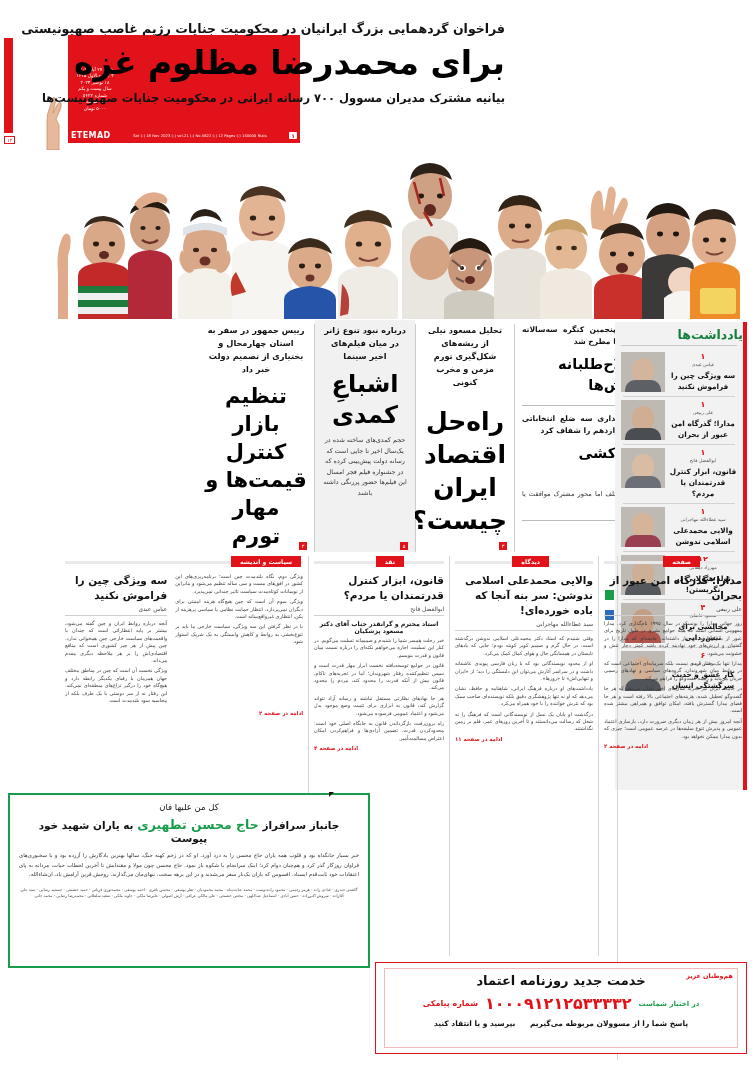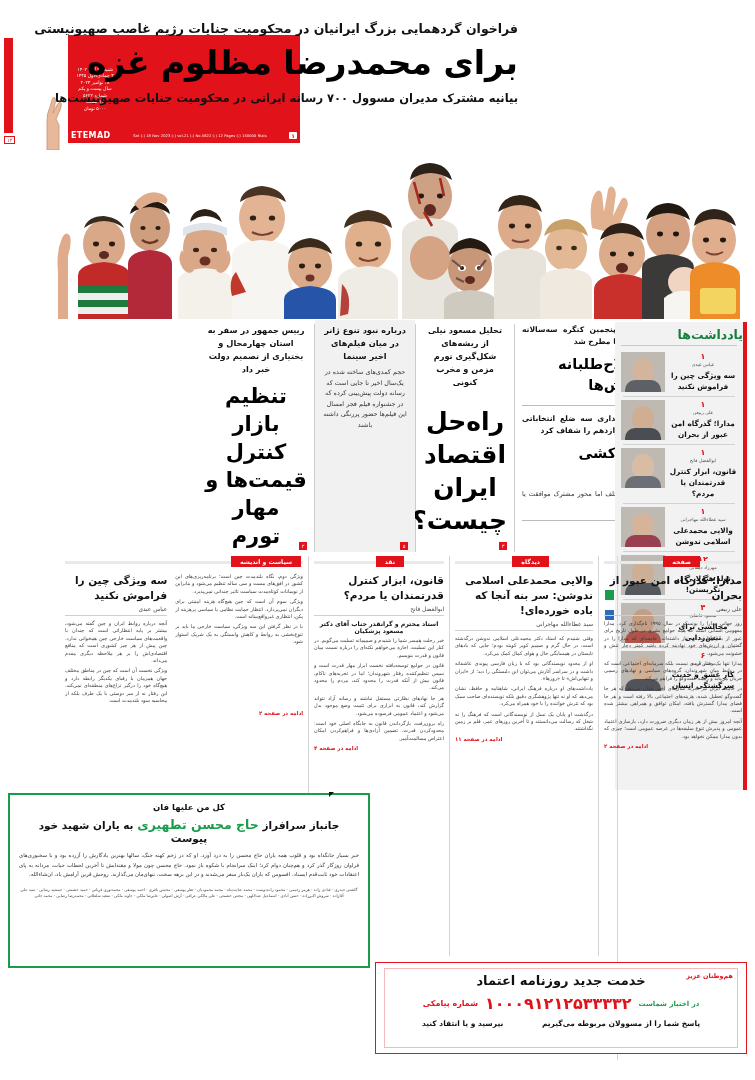--- a/index.html
+++ b/index.html
@@ -38,21 +38,21 @@
     justify-content:space-between; padding:0 3px;
   }
   .logo-latin { color:#fff; font-size:8px; font-weight:bold; letter-spacing:.4px; direction:ltr; }
   .logo-meta { color:#fff; font-size:3.6px; direction:ltr; letter-spacing:.1px; flex:1; text-align:center; }
   .logo-pagenum {
     background:#fff; color:#e2121a; font-size:6px; font-weight:bold;
     padding:0 2px; border-radius:1px;
   }
   .hand { position:absolute; right:690px; top:95px; width:24px; height:55px; }
 
-  .head-texts { position:absolute; right:237px; left:14px; top:20px; text-align:right; }
+  .head-texts { position:absolute; right:250px; left:14px; top:20px; text-align:right; }
   .kicker  { font-size:12.5px; font-weight:bold; color:#111; letter-spacing:-.2px; line-height:18px; }
   .mainhead{ font-size:33px; font-weight:bold; color:#000; line-height:46px; letter-spacing:-1.2px; margin-top:2px; }
   .subhead { font-size:11.5px; font-weight:bold; color:#111; line-height:17px; margin-top:4px; }
   .red-bar-left {
     position:absolute; left:4px; top:38px; width:9px; height:95px; background:#e2121a;
   }
   .tiny-red-num {
     position:absolute; left:4px; top:136px; font-size:5px; color:#e2121a;
     border:1px solid #e2121a; padding:0 2px;
   }
@@ -127,40 +127,40 @@
     position:absolute; top:793px; right:385px; left:8px; height:175px;
     border:2px solid #1a9d4b; background:#fff; padding:7px 9px;
   }
   .memorial .corner {
     position:absolute; right:-3px; top:-3px; width:42px; height:42px; overflow:hidden;
   }
   .memorial .corner i {
     display:block; width:58px; height:12px; background:#111; transform:rotate(-45deg);
     transform-origin: 0 0; margin-left:0px; margin-top:4px;
   }
-  .mem-bismillah { text-align:center; font-size:8.5px; font-weight:bold; color:#111; }
+  .mem-bismillah { text-align:center; font-size:8.5px; font-weight:normal; color:#111; }
   .mem-head { text-align:center; font-size:10.5px; font-weight:bold; color:#111; margin-top:5px; }
   .mem-head b { color:#1a9d4b; font-size:12.5px; }
   .mem-body { font-size:5.4px; line-height:9.5px; color:#333; text-align:justify; margin-top:7px; }
   .mem-names { font-size:3.9px; line-height:6.4px; color:#444; text-align:center; margin-top:7px; }
 
   
   .adbox {
     position:absolute; top:962px; right:8px; width:372px; height:92px;
     border:1px solid #e2121a; padding:5px 8px; background:#fff;
   }
   .adbox .inner { border:1px solid #f3b9bb; height:100%; padding:4px 6px; position:relative; }
   .ad-title { text-align:center; font-size:13px; font-weight:bold; color:#111; letter-spacing:-.4px; }
   .ad-side { position:absolute; right:4px; top:3px; font-size:6.4px; font-weight:bold; color:#e2121a; }
   .ad-row { display:flex; align-items:center; justify-content:center; gap:7px; margin-top:6px; }
   .ad-green { font-size:7px; color:#1a9d4b; font-weight:bold; }
   .ad-num { font-size:16px; font-weight:bold; color:#e2121a; letter-spacing:-.6px; direction:ltr; }
   .ad-label { font-size:8px; font-weight:bold; color:#e2121a; }
   .ad-foot { text-align:center; font-size:7.5px; font-weight:bold; color:#111; margin-top:6px; }
-  .ad-foot span { margin:0 18px; }
+  .ad-foot span { margin:0 6px; }
 
   .vline-right { position:absolute; top:556px; bottom:20px; right:137px; width:1px; background:#d5d5d5; }
 </style>
 </head>
 <body>
 
 <div class="page">
 
   <div class="masthead">
 
@@ -340,20 +340,21 @@
     <div class="mid-col" style="width:98px;">
       <div class="mid-kicker">تحلیل مسعود نیلی از ریشه‌های شکل‌گیری تورم مزمن و مخرب کنونی</div>
       <div class="mid-title" style="font-size:25px; line-height:33px; margin-top:16px;">راه‌حل اقتصاد ایران چیست؟</div>
       <span class="sq" style="right:7px;">۳</span>
     </div>
 
     <div class="mid-sep"></div>
 
     <div class="mid-col mid-gray" style="width:100px;">
       <div class="mid-kicker">درباره نبود تنوع ژانر در میان فیلم‌های اخیر سینما</div>
+      <div class="mid-title" style="font-size:24px; line-height:31px; margin-top:6px;">اشباعِ کمدی</div>
       <div class="mid-deck">حجم کمدی‌های ساخته شده در یک‌سال اخیر تا جایی است که رسانه دولت پیش‌بینی کرده که در جشنواره فیلم فجر امسال این فیلم‌ها حضور پررنگی داشته باشند</div>
       <span class="sq" style="right:7px;">۵</span>
     </div>
 
     <div class="mid-sep"></div>
 
     <div class="mid-col" style="width:116px;">
       <div class="mid-kicker">رییس جمهور در سفر به استان چهارمحال و بختیاری از تصمیم دولت خبر داد</div>
       <div class="mid-title" style="font-size:21px; line-height:28px; margin-top:6px;">تنظیم بازار کنترل قیمت‌ها و مهار تورم</div>
       <span class="sq" style="right:7px;">۲</span>

